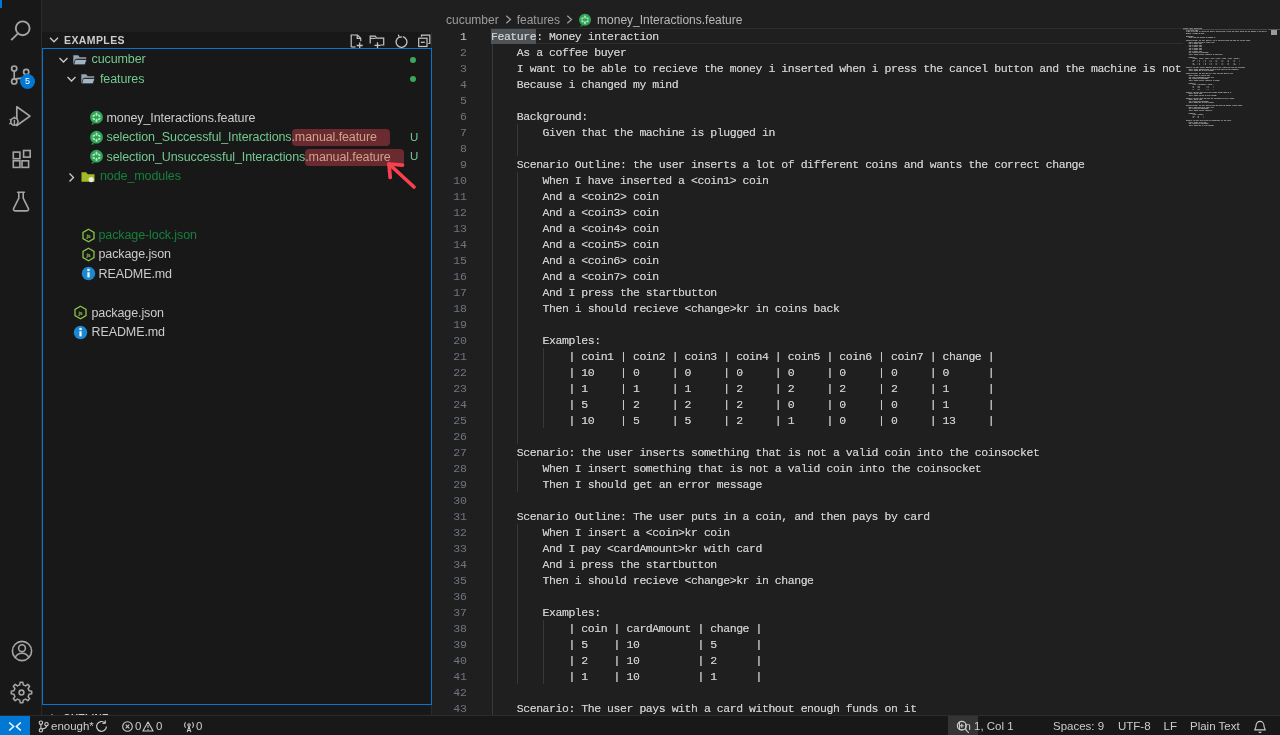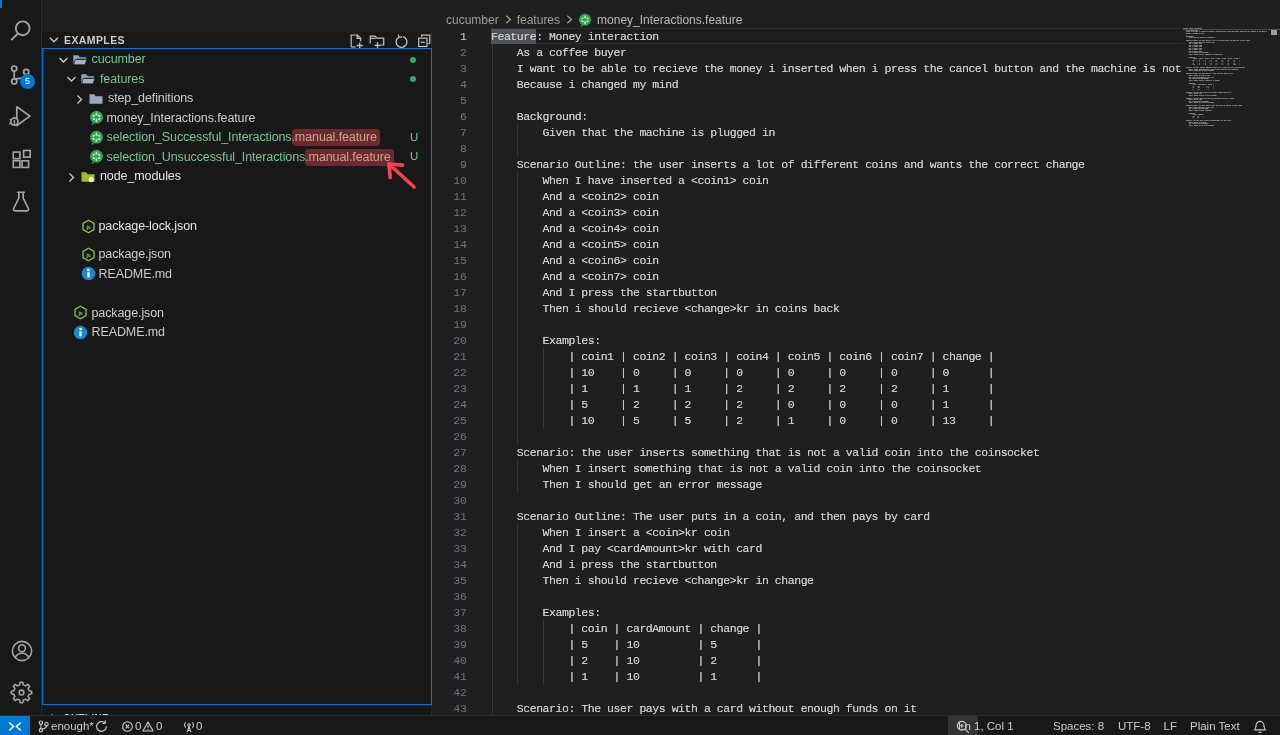--- a/index.html
+++ b/index.html
@@ -19,24 +19,24 @@
 #sidebar { left:42px; top:0; width:390px; height:715px; background:#181818; border-right:1px solid #2b2b2b;margin-top:32px; }
 #sbheader { position:absolute; left:0; top:0; width:100%; height:17px; }
 #sbtitle { position:absolute; left:22px; top:2px; font-size:10.5px; font-weight:700; color:#cccccc; letter-spacing:.4px; }
 #sbchev { position:absolute; left:6px; top:2px; }
 #treebox { position:absolute; left:1px; top:17px; width:388px; height:655px; outline:1px solid #0078d4; outline-offset:0px; }
 .row { position:absolute; left:0; width:388px; height:20px; }
 .row .lbl { position:absolute; top:2.5px; font-size:12.5px; letter-spacing:-0.1px; color:#cccccc; white-space:pre; }
 .row svg.tw { position:absolute; top:5px; }
 .row .icon { position:absolute; top:2px; }
 .row .lbl.green, .green { color:#73c991; }
-.row .lbl.grey, .grey { color:#e5e5e5; }
+.row .lbl.grey, .grey { color:#15803d; }
 .udot { position:absolute; left:368px; top:3px; font-size:11.5px; color:#73c991; }
 .gdot { position:absolute; left:368px; top:7px; width:6px; height:6px; border-radius:50%; background:#3fa45c; }
-.hlred { background:#6b2a2f; border-radius:4px; color:#cba58a; padding:1px 3px 2px 0px; margin-right:-3px; }
+.hlred { background:#6b2a2f; border-radius:4px; color:#cba58a; padding:1px 13px 2px 0px; margin-right:-3px; }
 #outline-sec { position:absolute; left:0; top:673px; width:389px; height:24px; }
 #timeline-sec { position:absolute; left:0; top:697px; width:389px; height:18px; border-top:1px solid #2b2b2b; }
 .sechdr { font-size:10px; font-weight:700; color:#cccccc; letter-spacing:.3px; position:absolute; left:21px; }
 
 
 #editor { left:432px; top:11px; width:848px; height:715px; background:#1f1f1f; }
 #breadcrumbs { position:absolute; left:14px; top:2px; height:16px; font-size:12px; color:#9d9d9d; white-space:nowrap; }
 .bcsep { margin:0 5px 0 6px; }
 #codearea { position:absolute; left:0; top:17px; width:751px; height:698px; overflow:hidden; }
 #linenums { position:absolute; left:0; top:1px; width:35px; text-align:right;
@@ -159,29 +159,20 @@
           <svg class="tw" style="left:24px" width="11" height="11" viewBox="0 0 11 11">
             <path d="M1.5 3 L5.5 7 L9.5 3" fill="none" stroke="#cccccc" stroke-width="1.3"></path>
           </svg>
           <div class="icon" style="left:38px"><svg width="16" height="16" viewBox="0 0 16 16">
               <path d="M1.3 12.6 V3.2 h4.8 l1.7 2.1 h6.4 v1.4 h-9.6 z" fill="#92a5b5"></path>
               <path d="M3.3 7.5 h11.6 l-1.9 5.3 H1.6 z" fill="#a3b4c2" stroke="#181818" stroke-width="0.7"></path>
             </svg></div>
           <div class="lbl green" style="left:58px">features</div>
           <div class="gdot"></div>
         </div>
-      <div class="row" style="top:39.0px">
-          <svg class="tw" style="left:32px" width="11" height="11" viewBox="0 0 11 11">
-            <path d="M3.5 1.5 L7.5 5.5 L3.5 9.5" fill="none" stroke="#cccccc" stroke-width="1.3"></path>
-          </svg>
-          <div class="icon" style="left:46px"><svg width="16" height="16" viewBox="0 0 16 16">
-              <path d="M1.5 3.2 h4.6 l1.7 2.1 h6.7 v7.5 h-13 z" fill="#96a9b9"></path>
-            </svg></div>
-          <div class="lbl " style="left:66px">step_definitions</div>
-        </div>
       <div class="row" style="top:58.5px">
           <div class="icon" style="left:47px"><svg width="15" height="15" viewBox="0 0 15 15">
               <path d="M7.5 0.8 a6.4 6.4 0 1 0 0.01 0 z" fill="#2ea655"></path>
               <path d="M3.2 12.8 L2.5 14.7 L5.5 13.9 z" fill="#2ea655"></path>
 <g fill="#b7e3c3">
                 <ellipse cx="7.5" cy="4.2" rx="1" ry="1.7"></ellipse>
                 <ellipse cx="7.5" cy="10.4" rx="1" ry="1.7"></ellipse>
                 <ellipse cx="4.8" cy="5.8" rx="1.5" ry="0.9" transform="rotate(-35 4.8 5.8)"></ellipse>
                 <ellipse cx="10.2" cy="8.9" rx="1.5" ry="0.9" transform="rotate(-35 10.2 8.9)"></ellipse>
                 <ellipse cx="4.8" cy="8.9" rx="1.5" ry="0.9" transform="rotate(35 4.8 8.9)"></ellipse>
@@ -225,21 +216,21 @@
       <div class="row" style="top:117.0px">
           <svg class="tw" style="left:24px" width="11" height="11" viewBox="0 0 11 11">
             <path d="M3.5 1.5 L7.5 5.5 L3.5 9.5" fill="none" stroke="#cccccc" stroke-width="1.3"></path>
           </svg>
           <div class="icon" style="left:38px"><svg width="16" height="16" viewBox="0 0 16 16">
               <path d="M1.5 3.2 h4.6 l1.7 2.1 h6.7 v7.5 h-13 z" fill="#a3b929"></path>
               <circle cx="11.2" cy="10.6" r="2.6" fill="#ececdc"></circle>
             </svg></div>
           <div class="lbl grey" style="left:58px">node_modules</div>
         </div>
-      <div class="row" style="top:167px">
+      <div class="row" style="top:176px">
           <div class="icon" style="left:39px"><svg width="15" height="15" viewBox="0 0 15 15">
               <path d="M7.5 1.2 L13 4.4 V10.6 L7.5 13.8 L2 10.6 V4.4 Z" fill="none" stroke="#8bc34a" stroke-width="1.3"></path>
               <text x="7.6" y="9.8" font-family="Liberation Sans" font-size="5.2" font-weight="bold" fill="#9ccc5a" text-anchor="middle">js</text>
             </svg></div>
           <div class="lbl grey" style="left:56.5px">package-lock.json</div>
         </div>
       <div class="row" style="top:195.0px">
           <div class="icon" style="left:39px"><svg width="15" height="15" viewBox="0 0 15 15">
               <path d="M7.5 1.2 L13 4.4 V10.6 L7.5 13.8 L2 10.6 V4.4 Z" fill="none" stroke="#8bc34a" stroke-width="1.3"></path>
               <text x="7.6" y="9.8" font-family="Liberation Sans" font-size="5.2" font-weight="bold" fill="#9ccc5a" text-anchor="middle">js</text>
@@ -507,21 +498,21 @@
       <path d="M6 6.4 L4.1 12.2 M6 6.4 L7.9 12.2 M4.7 10.4 h2.6" stroke="#cccccc" stroke-width="1.05" fill="none"></path>
     </svg>
     <div class="sbitem" style="left:196px">0</div>
     <div id="zoombg"></div>
     <svg class="sbitem" style="left:956px;top:3.5px" width="14" height="14" viewBox="0 0 14 14">
       <circle cx="5.8" cy="5.8" r="4.4" fill="none" stroke="#cccccc" stroke-width="1.2"></circle>
       <line x1="9.2" y1="9.2" x2="12.8" y2="12.8" stroke="#cccccc" stroke-width="1.2"></line>
       <path d="M3.8 5.8 h4 M5.8 3.8 v4" stroke="#cccccc" stroke-width="1.1"></path>
     </svg>
     <div class="sbitem" style="left:958px">Ln 1, Col 1</div>
-    <div class="sbitem" style="left:1053px">Spaces: 8</div>
+    <div class="sbitem" style="left:1053px">Spaces: 9</div>
     <div class="sbitem" style="left:1118px">UTF-8</div>
     <div class="sbitem" style="left:1163.5px">LF</div>
     <div class="sbitem" style="left:1190px">Plain Text</div>
     <svg class="sbitem" style="left:1253px;top:3.5px" width="14" height="14" viewBox="0 0 14 14">
       <path d="M7 1.4 a3.9 3.9 0 0 1 3.9 3.9 c0 3 1.4 4 1.4 4.6 h-10.6 c0 -0.6 1.4 -1.6 1.4 -4.6 a3.9 3.9 0 0 1 3.9 -3.9 z" fill="none" stroke="#cccccc" stroke-width="1.1" stroke-linejoin="round"></path>
       <path d="M5.8 11.8 a1.3 1.3 0 0 0 2.4 0" fill="none" stroke="#cccccc" stroke-width="1.1"></path>
     </svg>
   </div>
 </div>
 

